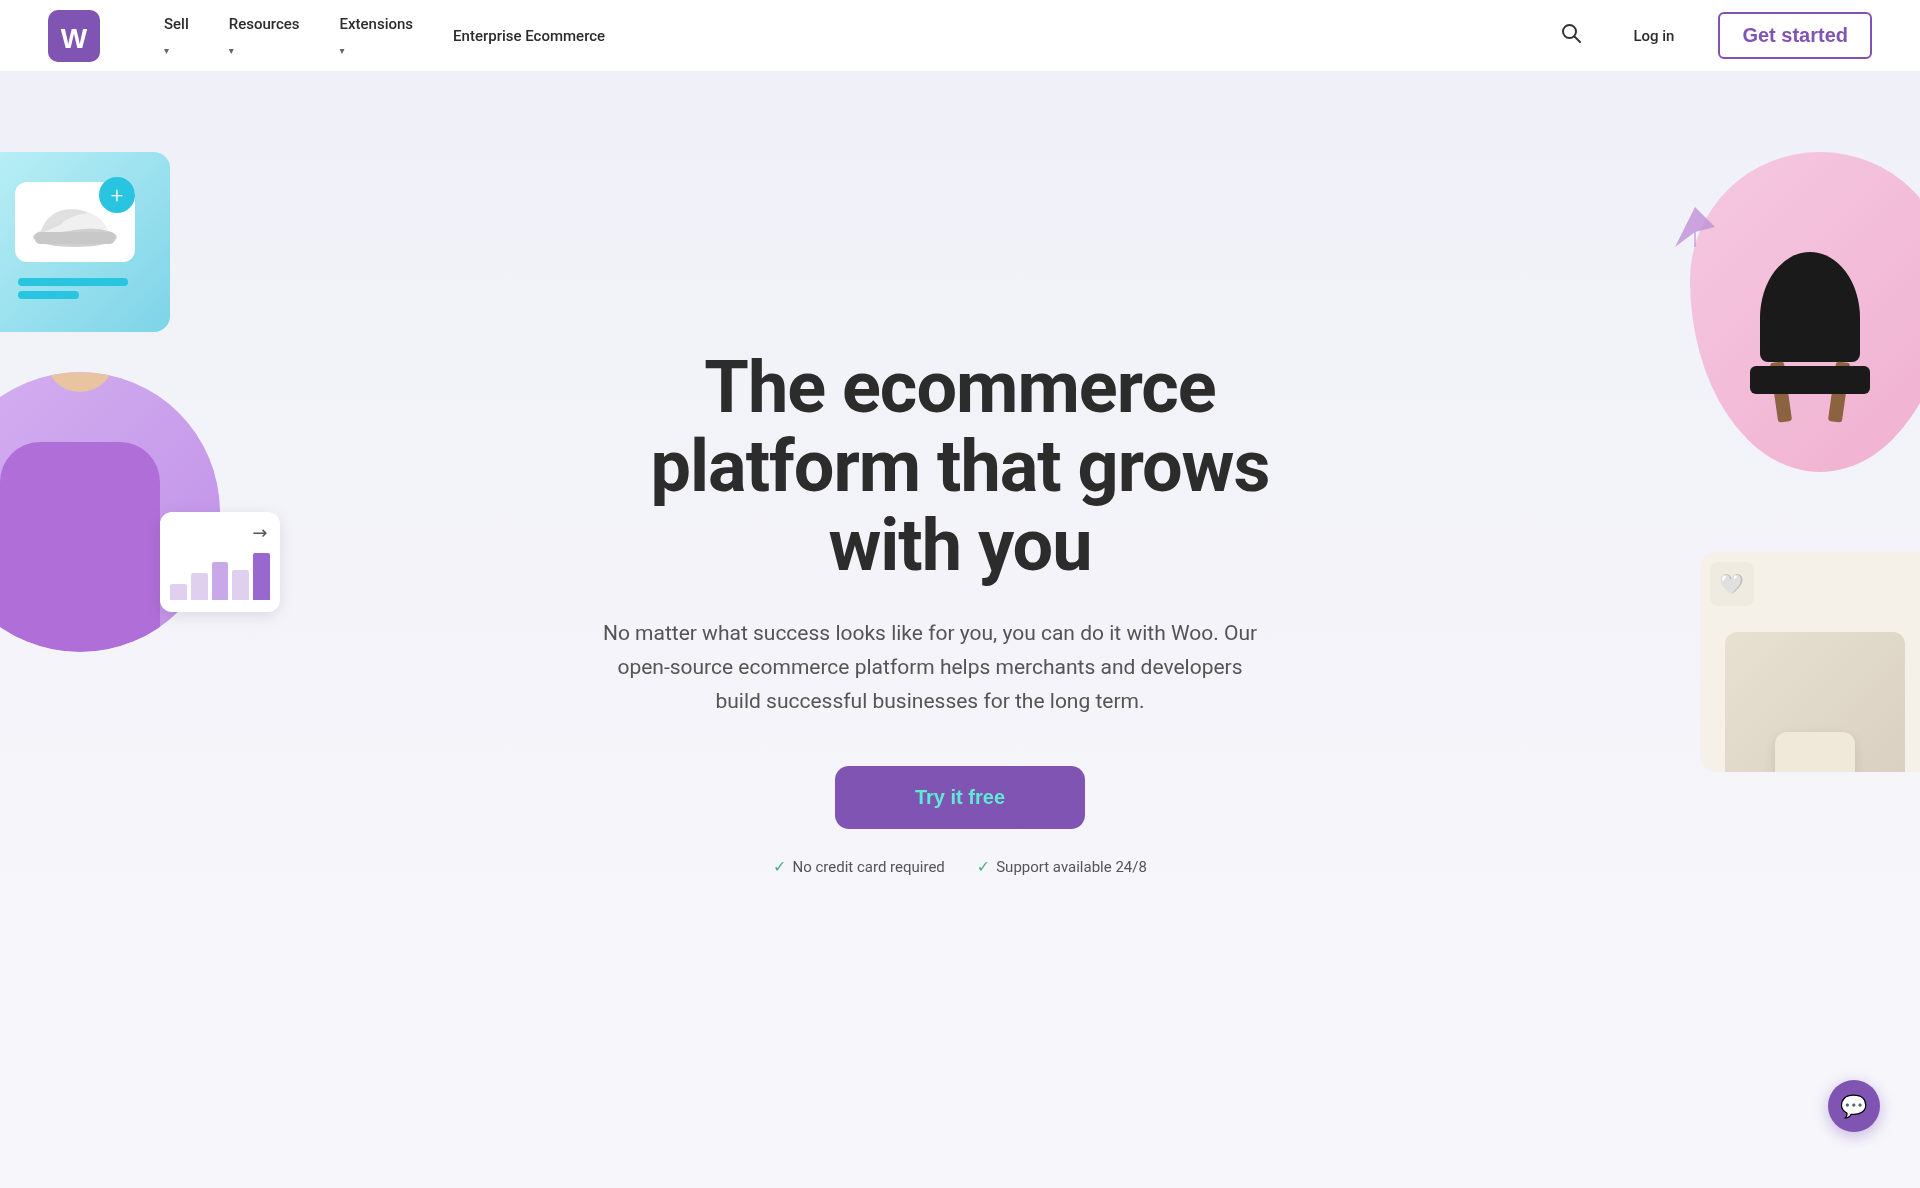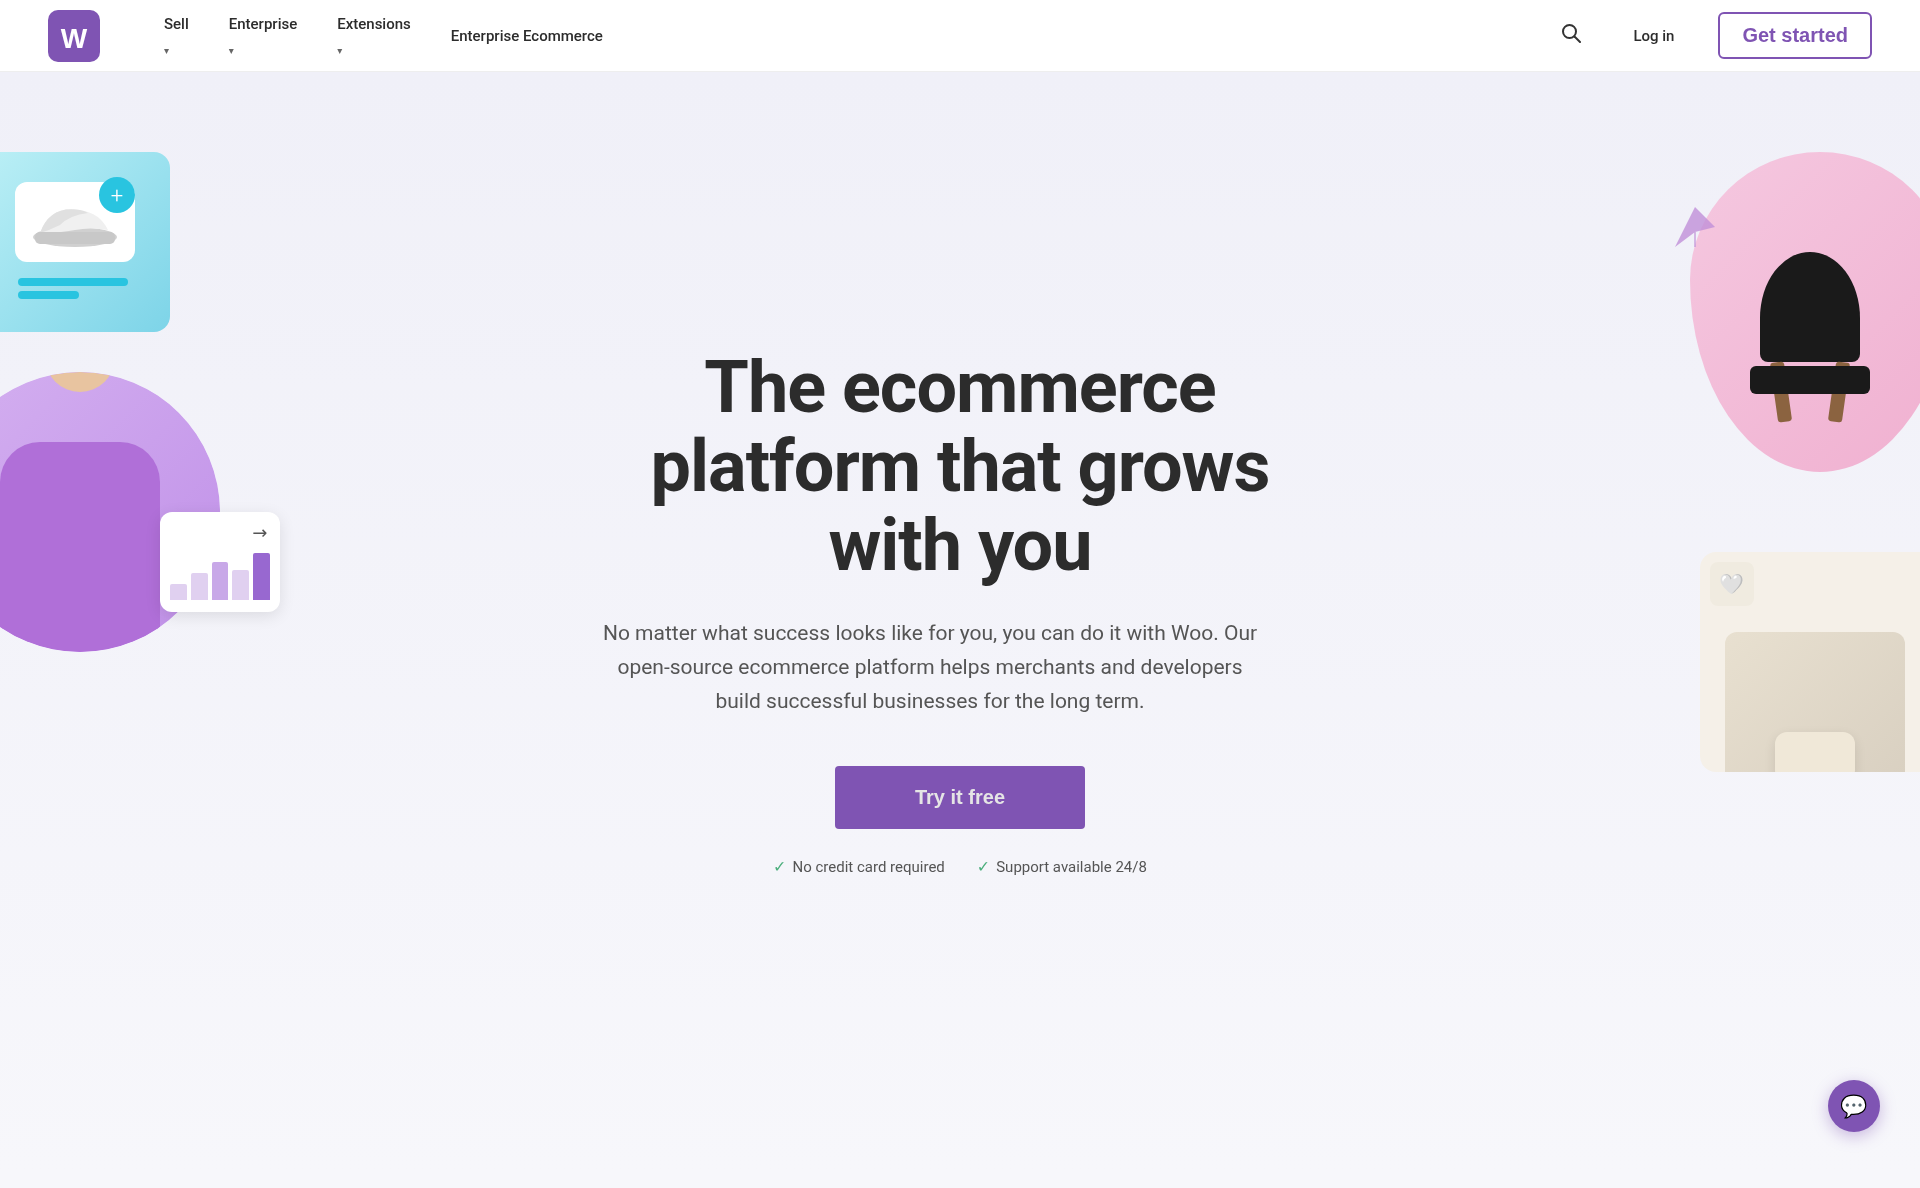--- a/index.html
+++ b/index.html
@@ -118,25 +118,25 @@
       color: #555;
       line-height: 1.6;
       margin-bottom: 48px;
       max-width: 660px;
     }
 
     .try-btn {
       display: inline-block;
       padding: 20px 80px;
       background: #7f54b3;
-      color: #e5e5e5;
+      color: #5eead4;
       font-size: 20px;
       font-weight: 600;
       border: none;
-      border-radius: 4px;
+      border-radius: 14px;
       cursor: pointer;
       margin-bottom: 28px;
       transition: background 0.15s;
     }
 
     .trust-badges {
       display: flex;
       align-items: center;
       gap: 32px;
       justify-content: center;
@@ -443,21 +443,21 @@
       <rect width="52" height="52" rx="10" fill="#7f54b3"></rect>
       <text x="26" y="38" font-size="28" font-weight="900" fill="white" text-anchor="middle" font-family="sans-serif">W</text>
     </svg>
   </div>
   <div class="nav-links">
     <div class="nav-link">
       <span>Sell</span>
       <span class="chevron">▾</span>
     </div>
     <div class="nav-link">
-      <span>Enterprise</span>
+      <span>Resources</span>
       <span class="chevron">▾</span>
     </div>
     <div class="nav-link">
       <span>Extensions</span>
       <span class="chevron">▾</span>
     </div>
     <div class="nav-link">
       <span>Enterprise Ecommerce</span>
     </div>
   </div>

